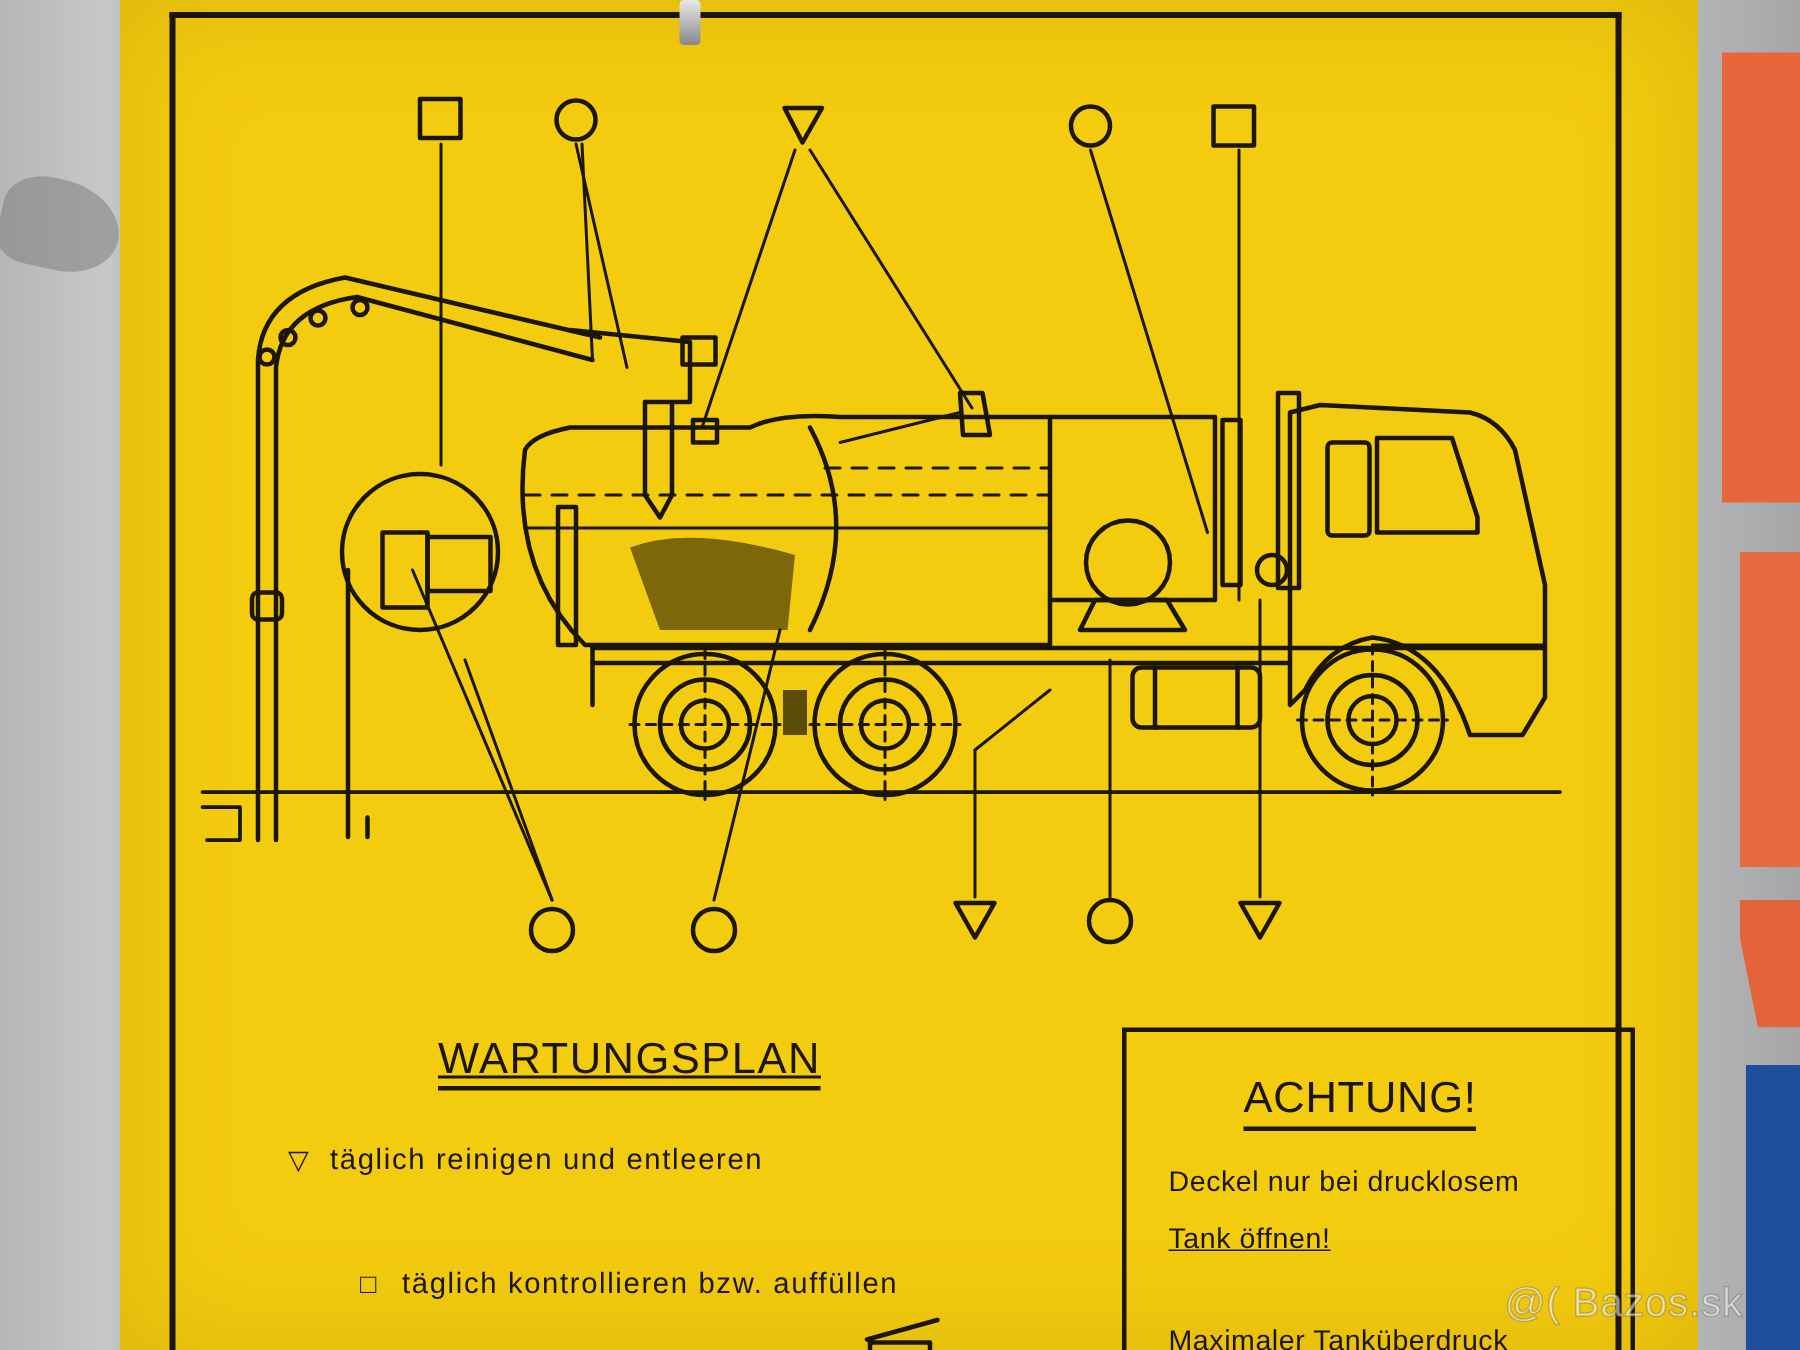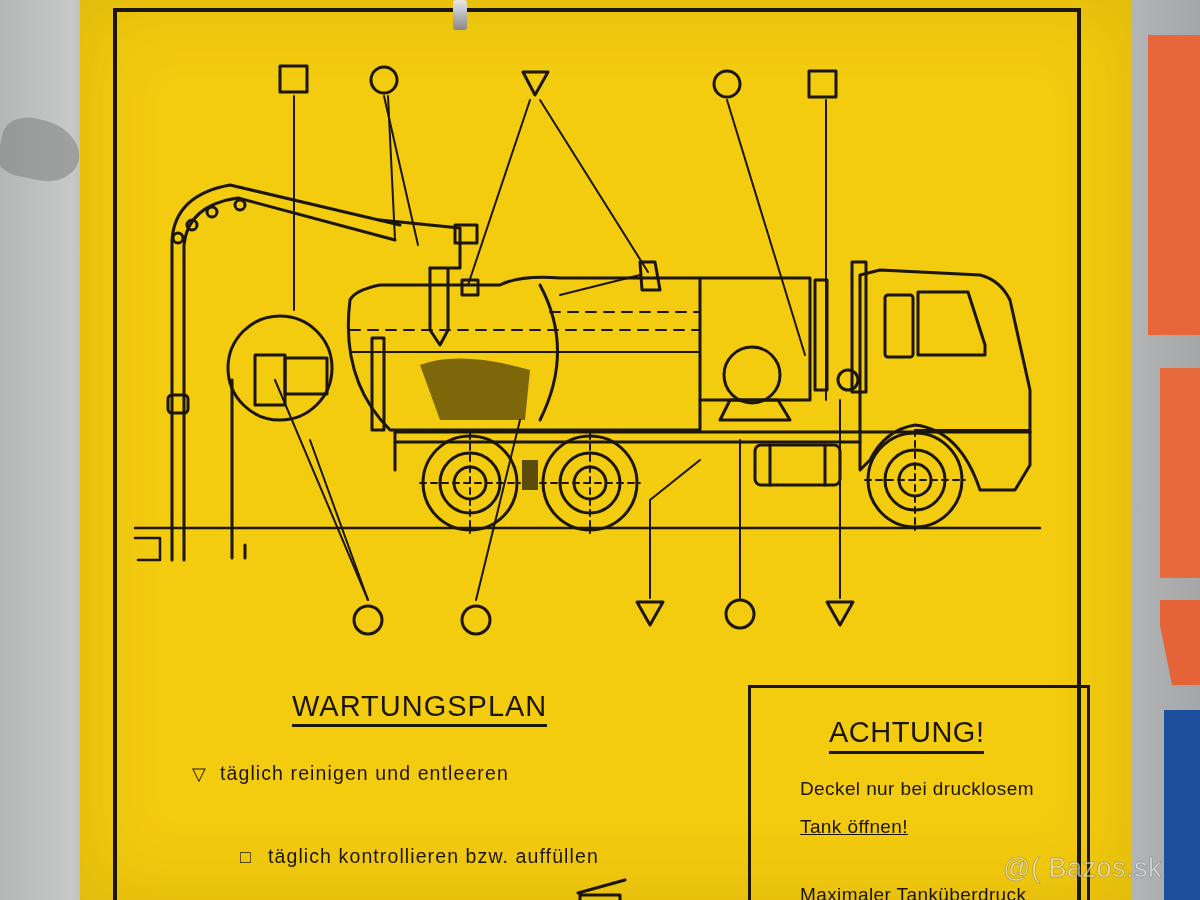--- a/index.html
+++ b/index.html
@@ -16,28 +16,28 @@
   .blue1 { position:absolute; left:1164px; top:710px; width:36px; height:190px; background:#1d4f9e; }
   .sheet { position:absolute; left:80px; top:0; width:1052px; height:900px; background:#f3cb0f;
            clip-path:polygon(0 0,100% 0,100% 100%,0 100%);
            box-shadow:inset 0 0 80px rgba(120,90,0,.18); }
   .frame { position:absolute; left:113px; top:8px; width:960px; height:930px;
            border:4px solid #1b1608; border-bottom:none; }
   .nail { position:absolute; left:453px; top:0; width:14px; height:30px;
           background:linear-gradient(#e8e8e8,#888); border-radius:3px; }
   svg.diagram { position:absolute; left:0; top:0; }
   .title { position:absolute; left:292px; top:690px; font-size:29px; letter-spacing:1px;
-           color:#1b1608; border-bottom:3px solid #1b1608; line-height:32px; padding-bottom:2px; }
+           color:#1b1608; border-bottom:3px solid #1b1608; line-height:32px; padding-bottom:2px;text-decoration:underline; }
   .legend { position:absolute; left:192px; font-size:19.5px; letter-spacing:1.1px; color:#1b1608; }
   .legend .sym { display:inline-block; width:28px; font-size:18px; }
   .warnbox { position:absolute; left:748px; top:685px; width:336px; height:240px;
              border:3px solid #1b1608; }
   .warn-title { position:absolute; left:78px; top:28px; font-size:29px; color:#1b1608;
                 border-bottom:3px solid #1b1608; line-height:32px; padding-bottom:3px; letter-spacing:.5px; }
-  .warn-line { position:absolute; left:28px; font-size:19px; color:#1b1608; letter-spacing:.4px;margin-left:21px; }
+  .warn-line { position:absolute; left:28px; font-size:19px; color:#1b1608; letter-spacing:.4px; }
   .watermark { position:absolute; left:1003px; top:853px; font-size:27px; color:rgba(255,255,255,.55);
                -webkit-text-stroke:1px rgba(90,90,90,.35); letter-spacing:.5px; }
 </style>
 </head>
 <body>
 
 <div class="wall"></div>
 <div class="stain"></div>
 <div class="orange1"></div>
 <div class="orange2"></div>

